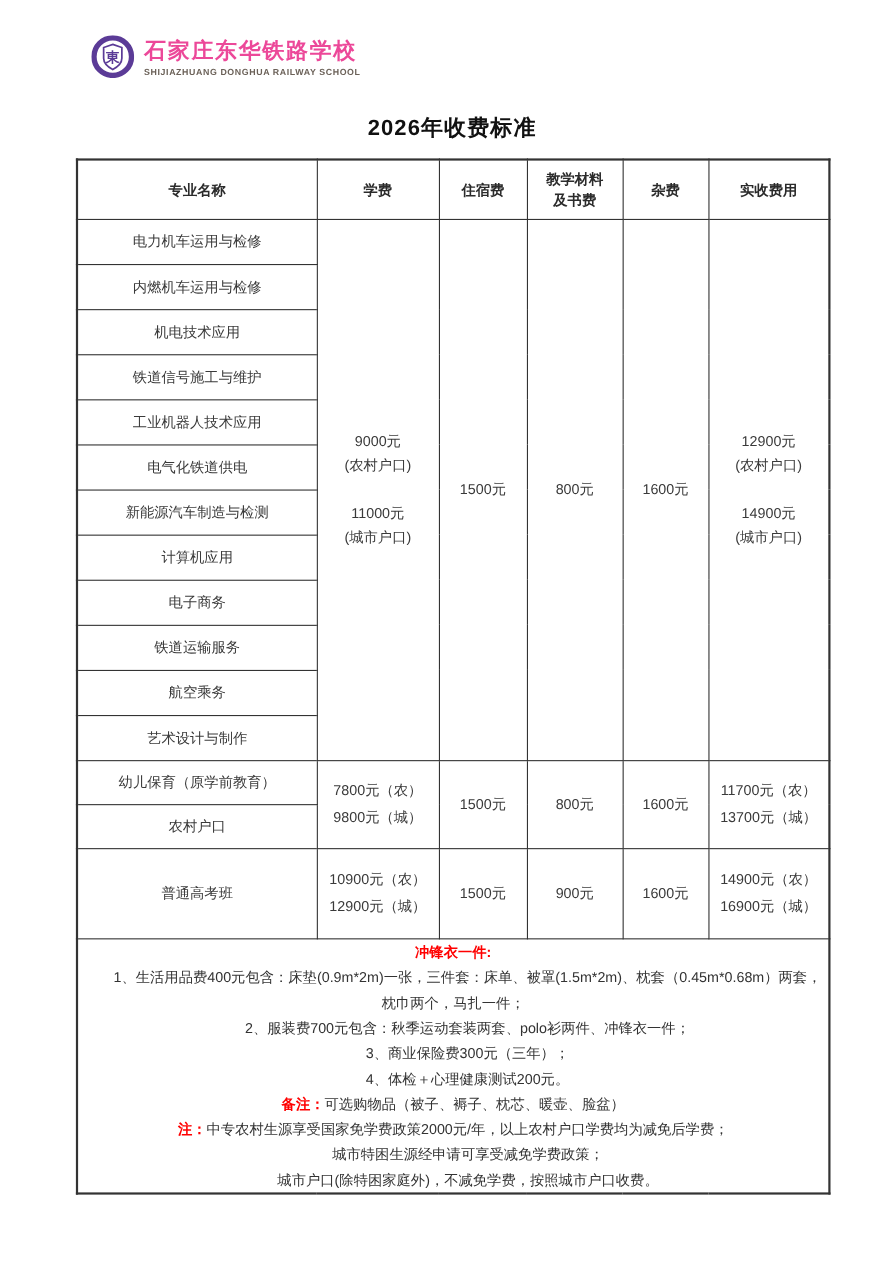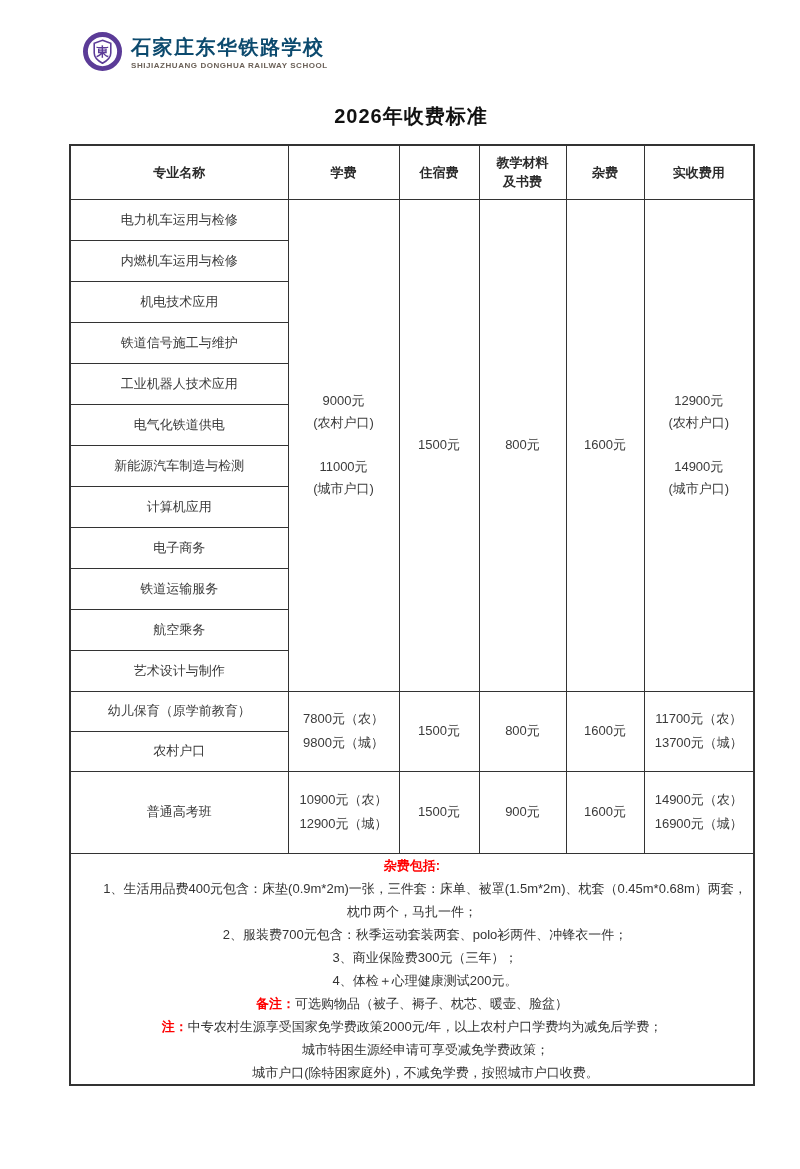--- a/index.html
+++ b/index.html
@@ -5,21 +5,21 @@
   html,body{margin:0;padding:0;background:#ffffff;}
   .page{
     position:relative;width:800px;height:1169px;background:#ffffff;
     font-family:"Liberation Sans","DejaVu Sans",sans-serif;color:#3a3a3a;
     overflow:hidden;
   }
   
   .brand{position:absolute;left:83px;top:32px;display:flex;align-items:flex-start;}
   .logo{width:39px;height:39px;flex:0 0 auto;}
   .brand-text{margin-left:9px;padding-top:4px;}
-  .school-cn{font-size:20px;font-weight:bold;color:#0c4a6e;letter-spacing:1.5px;line-height:22px;}
+  .school-cn{font-size:20px;font-weight:bold;color:#ec4899;letter-spacing:1.5px;line-height:22px;}
   .school-en{font-size:8px;font-weight:bold;color:#6b6158;letter-spacing:0.55px;margin-top:3px;text-align:right;}
   
   .title-wrap{position:absolute;left:69px;top:103px;width:684px;text-align:center;}
   .page-title{font-size:20px;font-weight:bold;color:#111;letter-spacing:1px;text-align:center;}
   
   .fee-table-wrap{position:absolute;left:69px;top:144px;width:684px;}
   table.fee{border-collapse:collapse;table-layout:fixed;width:684px;border:2px solid #333;}
   table.fee th,table.fee td{
     border:1px solid #333;text-align:center;vertical-align:middle;
     font-size:13px;color:#3a3a3a;padding:0 2px;overflow:hidden;
@@ -153,21 +153,21 @@
           <td>1500元</td>
           <td>900元</td>
           <td>1600元</td>
           <td class="pre fee-lines2">14900元（农）
 16900元（城）</td>
         </tr>
 
         <tr>
           <td colspan="6" class="notes-cell">
             <div class="notes">
-              <p><span class="red">杂费包括:</span></p>
+              <p><span class="red">冲锋衣一件:</span></p>
               <p class="note-item">1、生活用品费400元包含：床垫(0.9m*2m)一张，三件套：床单、被罩(1.5m*2m)、枕套（0.45m*0.68m）两套，枕巾两个，马扎一件；</p>
               <p class="note-item">2、服装费700元包含：秋季运动套装两套、polo衫两件、冲锋衣一件；</p>
               <p class="note-item">3、商业保险费300元（三年）；</p>
               <p class="note-item">4、体检＋心理健康测试200元。</p>
               <p><span class="red">备注：</span><span>可选购物品（被子、褥子、枕芯、暖壶、脸盆）</span></p>
               <p><span class="red">注：</span><span>中专农村生源享受国家免学费政策2000元/年，以上农村户口学费均为减免后学费；</span></p>
               <p class="note-cont">城市特困生源经申请可享受减免学费政策；</p>
               <p class="note-cont">城市户口(除特困家庭外)，不减免学费，按照城市户口收费。</p>
             </div>
           </td>

